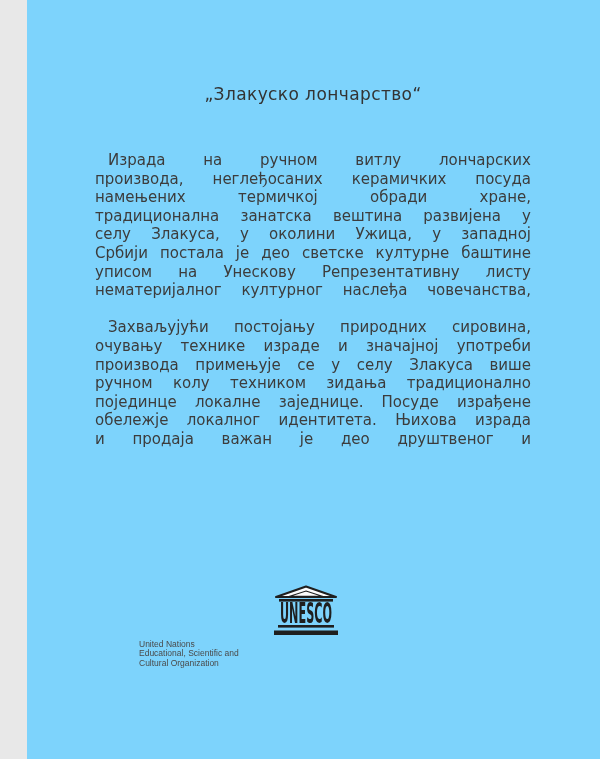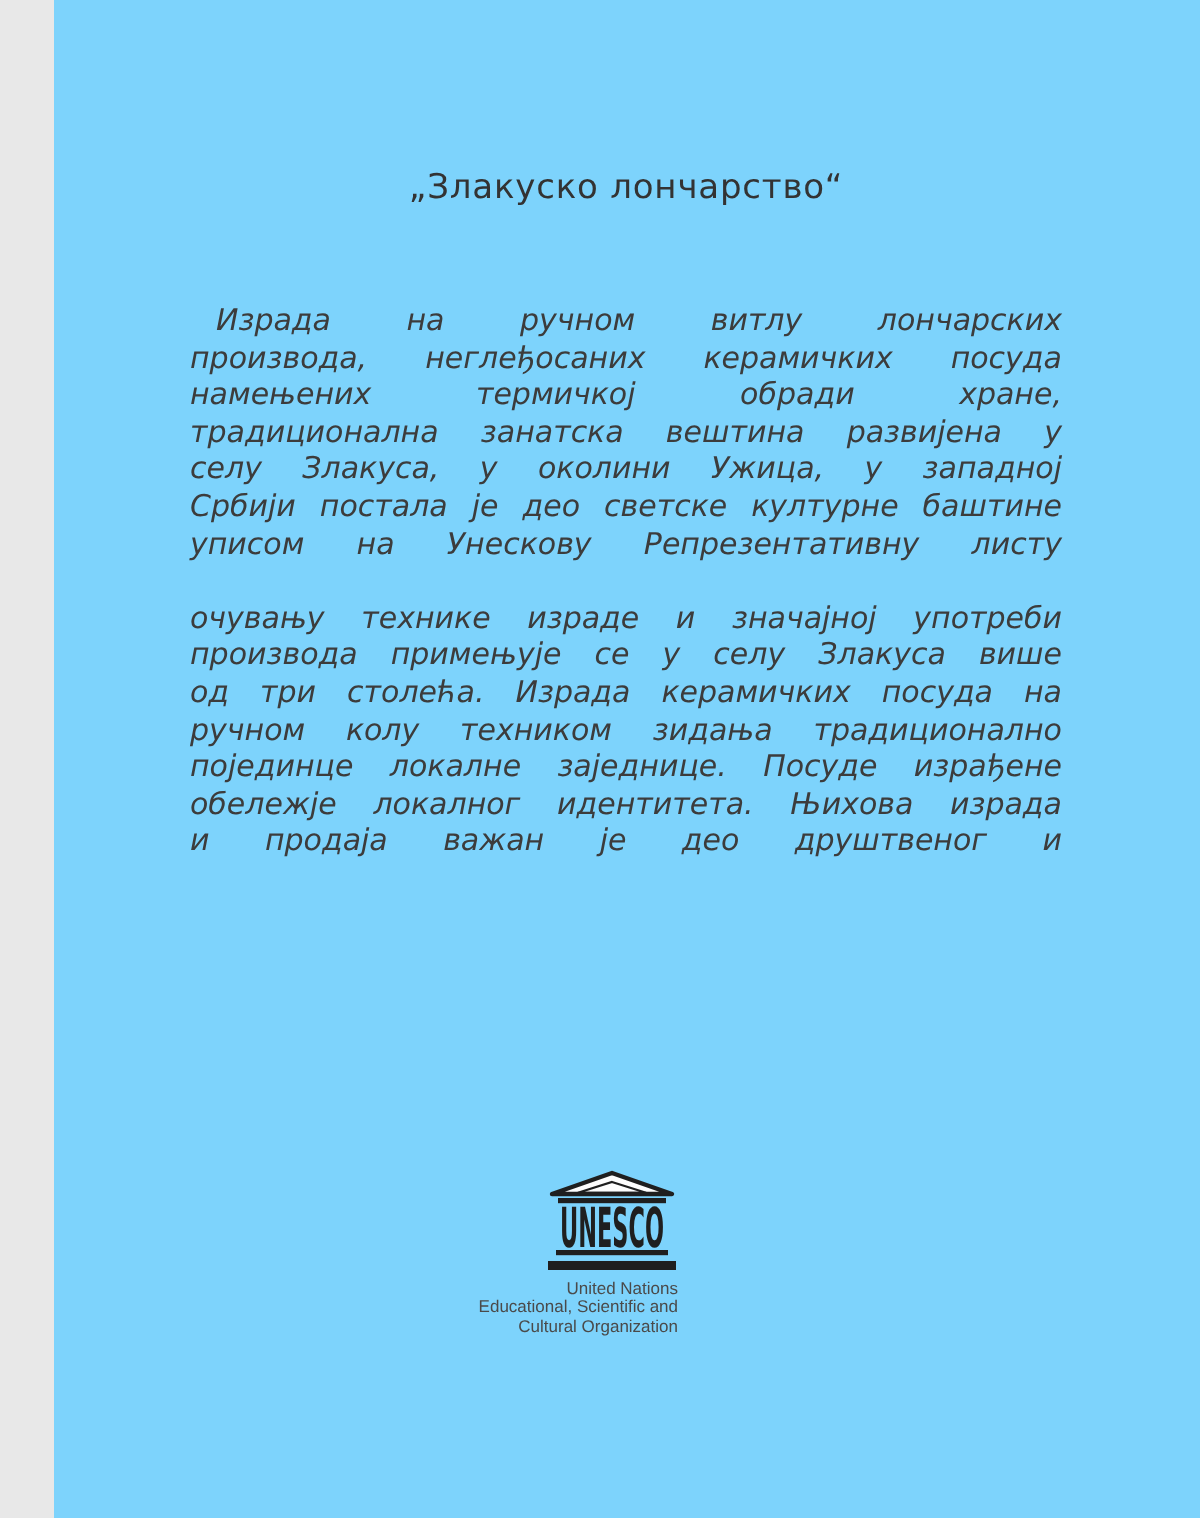--- a/index.html
+++ b/index.html
@@ -28,21 +28,20 @@
   }
   .body-text {
     position: absolute;
     top: 151px;
     left: 68px;
     width: 436px;
     font-size: 15px;
     line-height: 18.6px;
     color: #3c3c3c;
     word-spacing: 0.5px;
-    font-style: italic;
   }
   .para { margin: 0 0 18.6px 0; }
   .para:last-child { margin-bottom: 0; }
   .line {
     text-align: justify;
     text-align-last: justify;
   }
   .line.first { text-indent: 13px; }
   .line.last { text-align-last: left; }
   .unesco-logo {
@@ -51,21 +50,21 @@
     left: 246px;
     width: 66px;
     height: 51px;
     text-align: right;
   }
   .unesco-caption {
     position: absolute;
     top: 640px;
     right: 288px;
     width: 200px;
-    text-align: right;
+    text-align: left;
     font-size: 8.5px;
     line-height: 9.4px;
     color: #4a4a4a;
     font-family: "Liberation Sans", "DejaVu Sans", sans-serif;
   }
 </style>
 </head>
 <body>
 
 <div class="page">
@@ -74,25 +73,26 @@
 
   <div class="body-text">
       <div class="para">
         <div class="line first">Израда на ручном витлу лончарских</div>
         <div class="line">производа, неглеђосаних керамичких посуда</div>
         <div class="line">намењених термичкој обради хране,</div>
         <div class="line">традиционална занатска вештина развијена у</div>
         <div class="line">селу Злакуса, у околини Ужица, у западној</div>
         <div class="line">Србији постала је део светске културне баштине</div>
         <div class="line">уписом на Унескову Репрезентативну листу</div>
+        <div class="line">нематеријалног културног наслеђа човечанства,</div>
       </div>
       <div class="para">
+        <div class="line first">Захваљујући постојању природних сировина,</div>
         <div class="line">очувању технике израде и значајној употреби</div>
         <div class="line">производа примењује се у селу Злакуса више</div>
-        <div class="line">од три столећа. Израда керамичких посуда на</div>
         <div class="line">ручном колу техником зидања традиционално</div>
         <div class="line">појединце локалне заједнице. Посуде израђене</div>
         <div class="line">обележје локалног идентитета. Њихова израда</div>
         <div class="line">и продаја важан је део друштвеног и</div>
       </div>
     </div>
 
   <div class="unesco-logo">
     <svg width="66" height="51" viewBox="0 0 66 51">
       <polygon points="33,1.5 63,12 3,12" fill="#fdfdfd" stroke="#1f1f1f" stroke-width="2.2" stroke-linejoin="round"></polygon>

